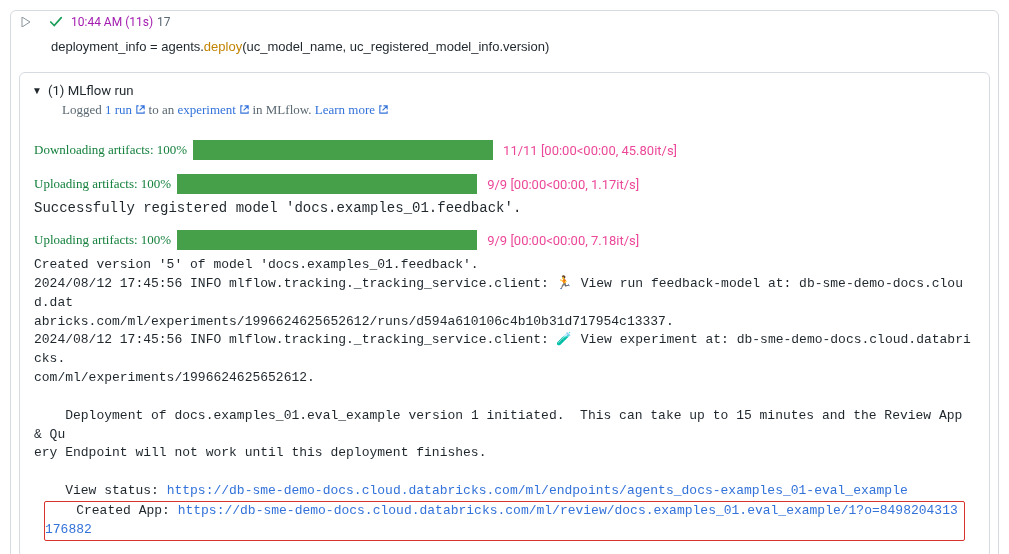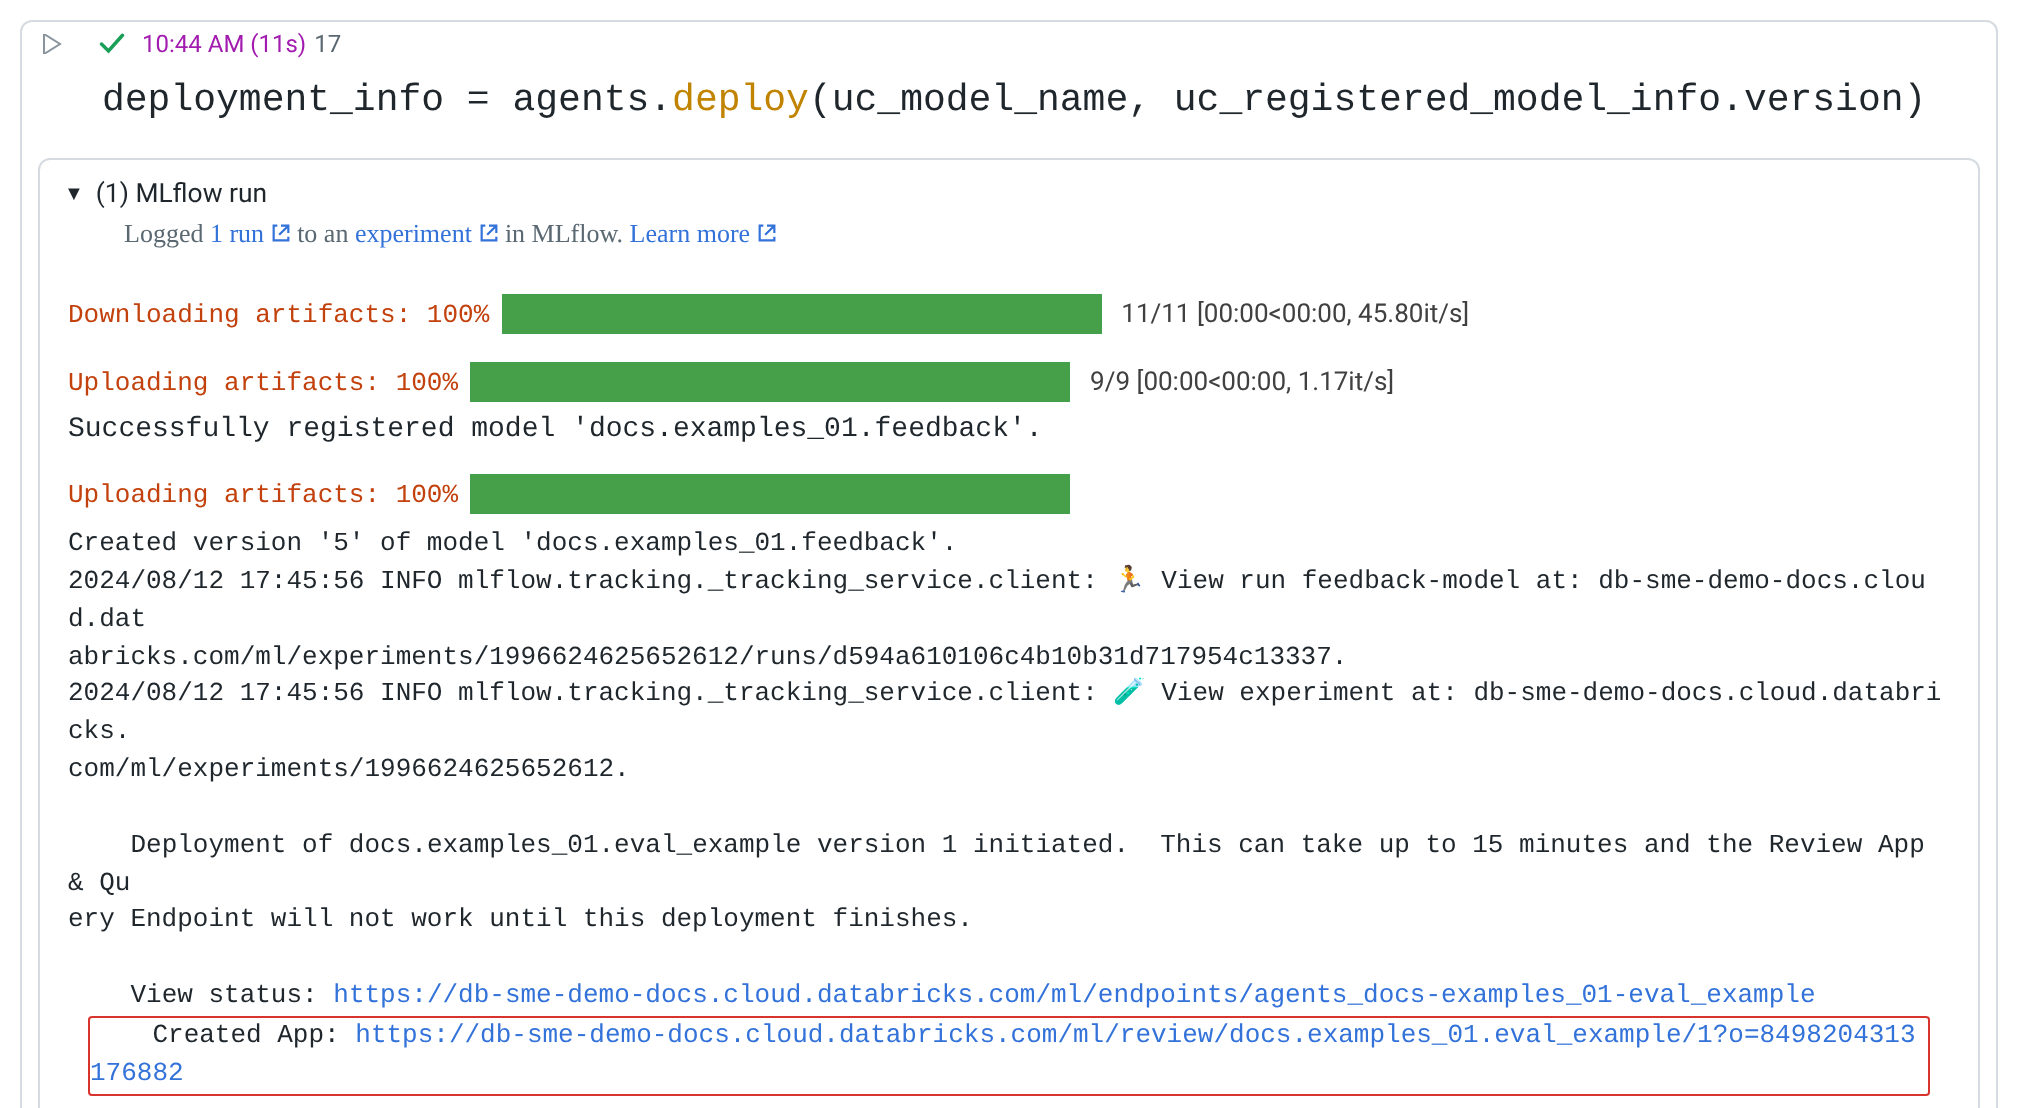--- a/index.html
+++ b/index.html
@@ -36,22 +36,22 @@
     margin-right: 8px;
     display:flex;
     align-items:center;
   }
   .checkmark svg { width: 14px; height:14px; }
   .timestamp { margin-right: auto; color:#a21caf; }
   .cell-number { margin-left: auto; margin-right: auto; color:#5a6872; position: relative; left: -20px; padding-left: 24px;}
   .spacer { flex: 1 1 0; }
 
   .code-line {
-    font-family: Liberation Mono, monospace;
-    font-size: 19px;
+    font-family: Liberation Sans, sans-serif;
+    font-size: 13px;
     padding: 6px 10px 14px 40px;
     white-space: pre;
     color: #1f272d;
   }
   .code-line .fn { color: #c18400; }
 
   .output-panel {
     border: 1px solid #d5dbe0;
     border-radius: 6px;
     margin: 4px 8px 8px 8px;
@@ -97,32 +97,32 @@
   .progress-row {
     display:flex;
     align-items:center;
     padding: 2px 14px;
     font-size: 13px;
   }
   .progress-row.pad { padding-top:10px; }
   .progress-label {
     white-space: nowrap;
     margin-right: 6px;
-    color:#c2410c;
-    font-family: Liberation Mono, monospace;
+    color:#15803d;
+    font-family: Liberation Serif, serif;
   }
   .progress-bar {
     width: 300px;
     height: 20px;
     background: #45a049;
     margin-right: 10px;
   }
   .progress-stats {
     font-family: -apple-system, BlinkMacSystemFont, "Segoe UI", Roboto, sans-serif;
-    color:#404040;
+    color:#ec4899;
   }
   .plain-line {
     font-family: "SFMono-Regular", Consolas, "Liberation Mono", Menlo, monospace;
     font-size: 14px;
     padding: 4px 14px;
     color:#1f272d;
   }
   .gap { height: 10px; }
 
   .review-box {
@@ -181,20 +181,21 @@
       <span class="progress-label">Uploading artifacts: 100%</span>
       <div class="progress-bar"></div>
       <span class="progress-stats">9/9 [00:00&lt;00:00,  1.17it/s]</span>
     </div>
 
     <div class="plain-line">Successfully registered model 'docs.examples_01.feedback'.</div>
 
     <div class="progress-row pad">
       <span class="progress-label">Uploading artifacts: 100%</span>
       <div class="progress-bar"></div>
+      <span class="progress-stats">9/9 [00:00&lt;00:00,  7.18it/s]</span>
     </div>
 
     <div class="mono-output"><span>Created version '5' of model 'docs.examples_01.feedback'.</span>
 <span>2024/08/12 17:45:56 INFO mlflow.tracking._tracking_service.client: 🏃 View run feedback-model at: db-sme-demo-docs.cloud.dat</span>
 <span>abricks.com/ml/experiments/1996624625652612/runs/d594a610106c4b10b31d717954c13337.</span>
 <span>2024/08/12 17:45:56 INFO mlflow.tracking._tracking_service.client: 🧪 View experiment at: db-sme-demo-docs.cloud.databricks.</span>
 <span>com/ml/experiments/1996624625652612.</span>
 
 <span>    Deployment of docs.examples_01.eval_example version 1 initiated.  This can take up to 15 minutes and the Review App &amp; Qu</span>
 <span>ery Endpoint will not work until this deployment finishes.</span>

